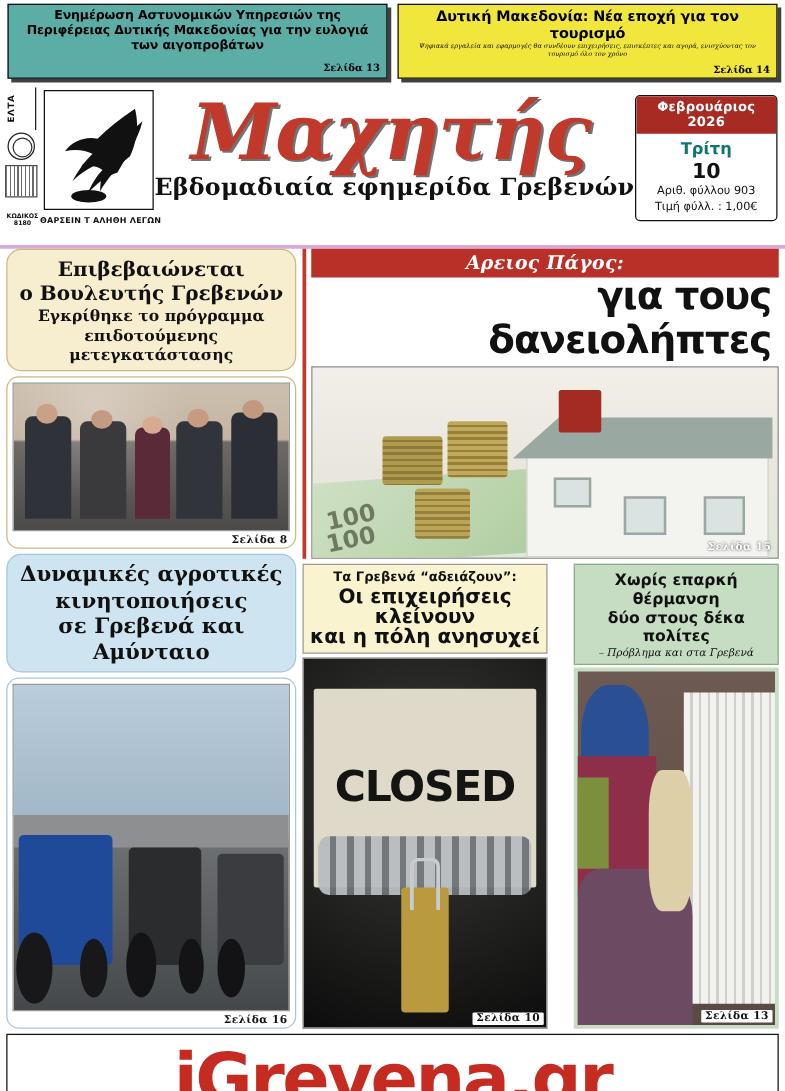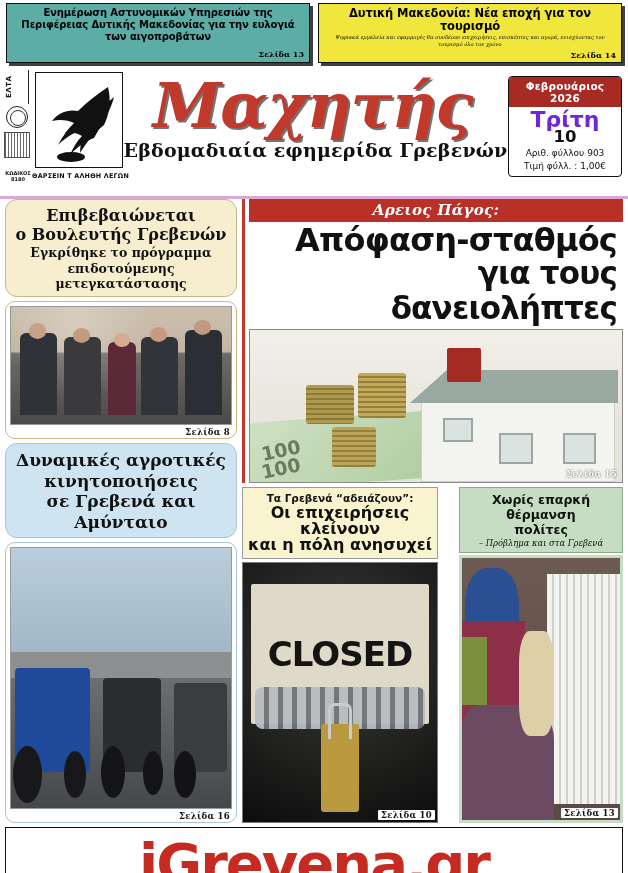--- a/index.html
+++ b/index.html
@@ -168,21 +168,21 @@
   }
   .date-month {
     background: #a82b23;
     color: #fff;
     font-size: 10.5px;
     font-weight: bold;
     padding: 3px 0 3px 0;
     letter-spacing: 0.2px;
   }
   .date-day-name {
-    font-size: 22px; font-weight: bold; color:#6d28d9;
+    font-size: 13px; font-weight: bold; color:#0f766e;
     padding-top: 4px; line-height: 17px;
   }
   .date-day-num {
     font-size: 16.5px; font-weight: bold; color:#111;
     line-height: 17px; padding-bottom: 2px;
   }
   .date-issue, .date-price {
     font-size: 9px; color: #111; line-height: 13px;
   }
   .date-price { padding-bottom: 3px; }
@@ -460,21 +460,20 @@
         <div class="page-tag">Σελίδα 16</div>
       </div>
     </div>
 
     <div class="col-right">
 
       <div class="lead-wrap">
         <div class="lead-rail"></div>
         <div class="lead-kicker">Αρειος Πάγος:</div>
         <div class="lead-head">
-          <div class="lead-h1">Απόφαση-σταθμός</div>
           <div class="lead-h2">για τους δανειολήπτες</div>
         </div>
         <div class="lead-photo" style="background:linear-gradient(180deg,#f2efe9 0%,#e9e6de 55%,#dfe8d8 100%);">
           <div style="position:absolute;left:0;bottom:0;width:62%;height:44%;
                       background:linear-gradient(135deg,#cfe0c3,#b9d3ab 60%,#a8c79b);
                       transform:skewY(-4deg);"></div>
           <div style="position:absolute;left:3%;bottom:14%;font-family:'DejaVu Sans',sans-serif;
                       font-weight:bold;font-size:19px;color:#6d7a60;transform:rotate(-12deg);">100</div>
           <div style="position:absolute;left:3%;bottom:2%;font-family:'DejaVu Sans',sans-serif;
                       font-weight:bold;font-size:19px;color:#6d7a60;transform:rotate(-12deg);">100</div>
@@ -514,20 +513,21 @@
             <div style="position:absolute;left:40%;top:62%;width:20%;height:34%;background:#b99a3f;border-radius:3px;"></div>
             <div style="position:absolute;left:44%;top:54%;width:12%;height:14%;border:3px solid #c9cbce;border-bottom:none;border-radius:7px 7px 0 0;"></div>
             <div class="page-tag boxed">Σελίδα 10</div>
           </div>
         </div>
 
         <div class="mini-col-b">
           <div class="mini-green-card">
             <div class="mini-gh">Χωρίς επαρκή</div>
             <div class="mini-gh">θέρμανση</div>
+            <div class="mini-gh">δύο στους δέκα</div>
             <div class="mini-gh">πολίτες</div>
             <div class="mini-gs">– Πρόβλημα και στα Γρεβενά</div>
           </div>
           <div class="mini-photo" style="background:linear-gradient(180deg,#6d5a52 0%,#5a4a44 100%);border:3px solid #c6ddc3;">
             <div style="position:absolute;right:0;top:6%;width:46%;height:88%;
                         background:repeating-linear-gradient(90deg,#f2f2ee 0 5px,#cfd0cb 5px 7px);"></div>
             <div style="position:absolute;left:2%;top:4%;width:34%;height:34%;background:#2b4f93;border-radius:40% 40% 20% 20%;"></div>
             <div style="position:absolute;left:0;top:24%;width:40%;height:40%;background:#8e2f4a;"></div>
             <div style="position:absolute;left:0;top:30%;width:16%;height:26%;background:#7b8f3c;"></div>
             <div style="position:absolute;left:0;top:56%;width:58%;height:44%;background:#6c4a62;border-radius:20% 30% 0 0;"></div>

